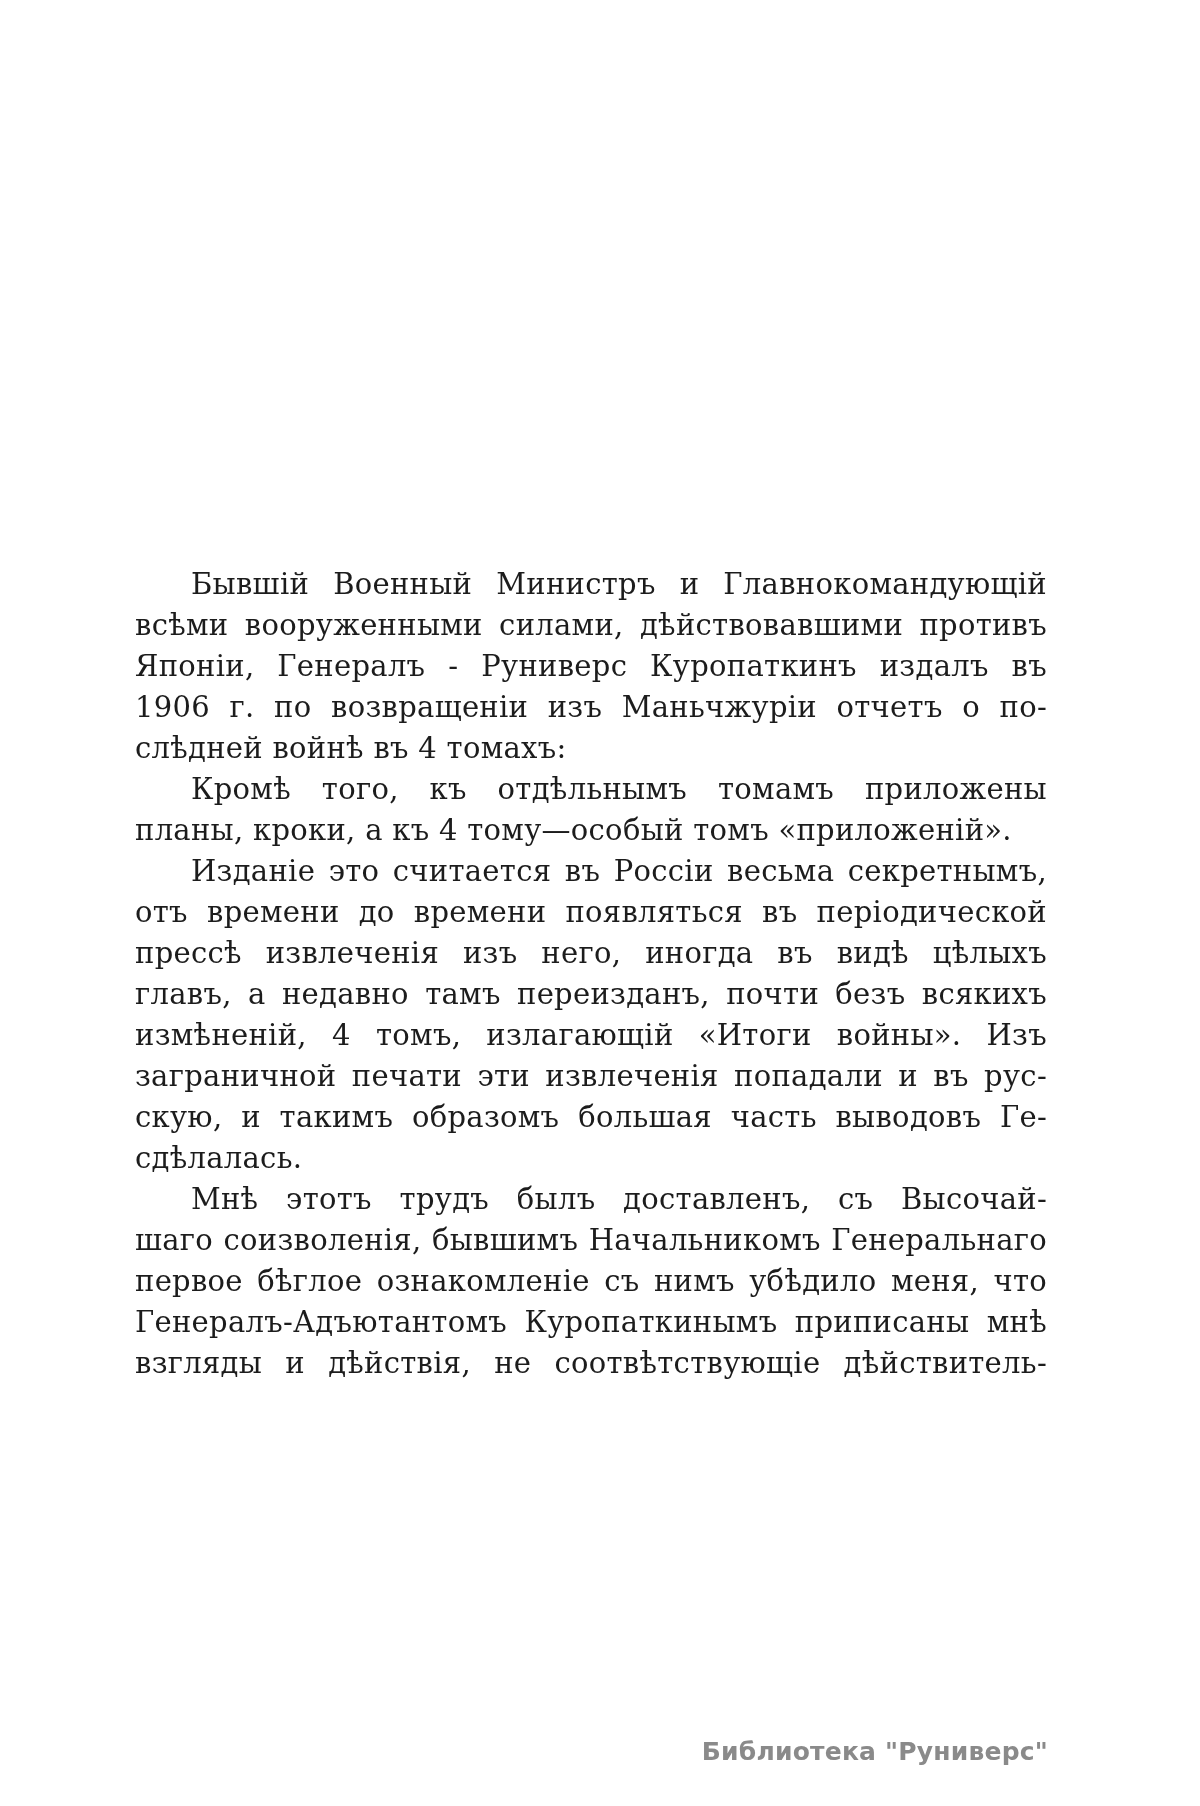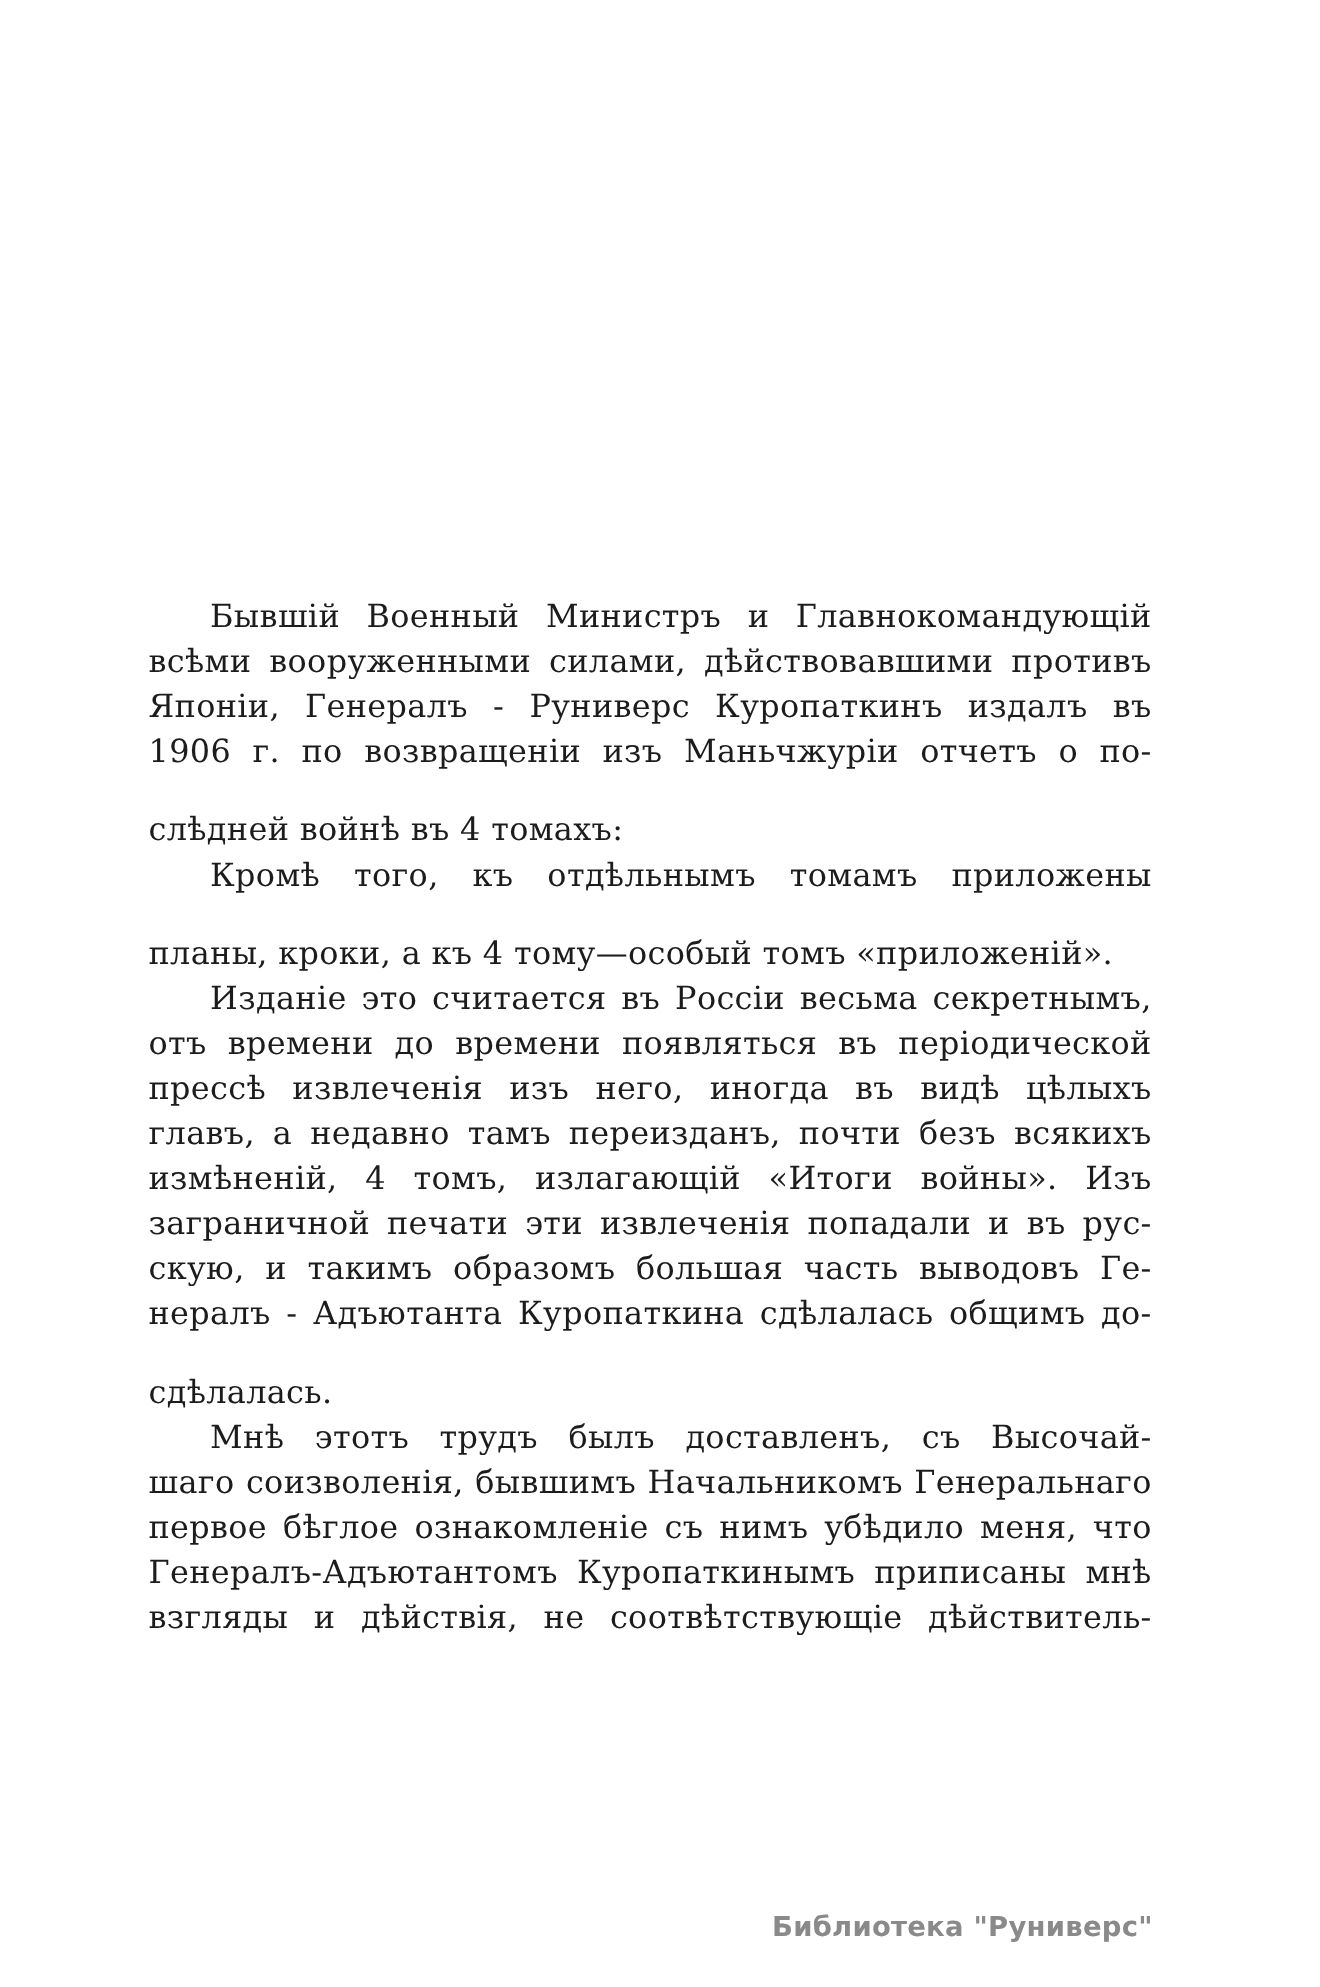--- a/index.html
+++ b/index.html
@@ -14,42 +14,41 @@
     overflow: hidden;
   }
   .page {
     position: absolute;
     inset: 0;
     background: #ffffff;
   }
   .text-block {
     position: absolute;
     left: 135px;
-    top: 540px;
+    top: 564px;
     width: 912px;
     font-family: "DejaVu Serif", "Liberation Serif", serif;
     font-size: 29px;
     line-height: 41px;
     color: #1c1c1c;
     letter-spacing: 0.3px;
   }
   .paragraph {
     margin: 0;
     padding: 0;
   }
   .line {
     text-align: justify;
     text-align-last: justify;
     white-space: nowrap;
     overflow: visible;
   }
   .line.end {
     text-align: center;
     text-align-last: left;
-    margin-top: 30px;
   }
   .line.ind {
     text-indent: 56px;
   }
   .watermark {
     position: absolute;
     top: 1737px;
     right: 152px;
     font-family: "DejaVu Sans", "Liberation Sans", sans-serif;
     font-size: 25px;
@@ -80,21 +79,20 @@
     </div>
 
     <div class="paragraph">
       <div class="line ind">Изданіе это считается въ Россіи весьма секретнымъ,</div>
       <div class="line">отъ времени до времени появляться въ періодической</div>
       <div class="line">прессѣ извлеченія изъ него, иногда въ видѣ цѣлыхъ</div>
       <div class="line">главъ, а недавно тамъ переизданъ, почти безъ всякихъ</div>
       <div class="line">измѣненій, 4 томъ, излагающій «Итоги войны». Изъ</div>
       <div class="line">заграничной печати эти извлеченія попадали и въ рус-</div>
       <div class="line">скую, и такимъ образомъ большая часть выводовъ Ге-</div>
-      <div class="line">нералъ - Адъютанта Куропаткина сдѣлалась общимъ до-</div>
       <div class="line end">сдѣлалась.</div>
     </div>
 
     <div class="paragraph">
       <div class="line ind">Мнѣ этотъ трудъ былъ доставленъ, съ Высочай-</div>
       <div class="line">шаго соизволенія, бывшимъ Начальникомъ Генеральнаго</div>
       <div class="line">первое бѣглое ознакомленіе съ нимъ убѣдило меня, что</div>
       <div class="line">Генералъ-Адъютантомъ Куропаткинымъ приписаны мнѣ</div>
       <div class="line">взгляды и дѣйствія, не соотвѣтствующіе дѣйствитель-</div>
     </div>

